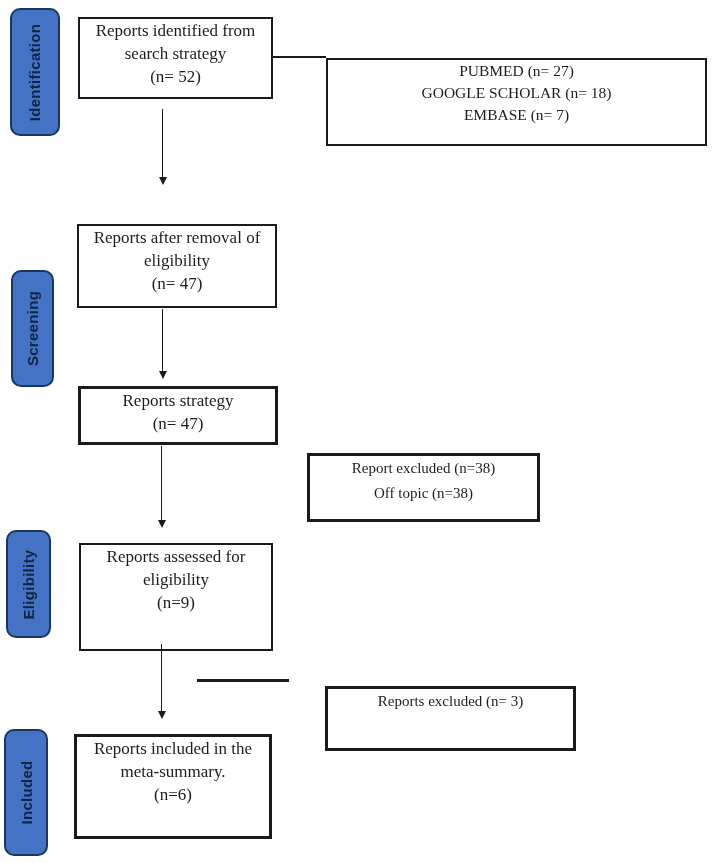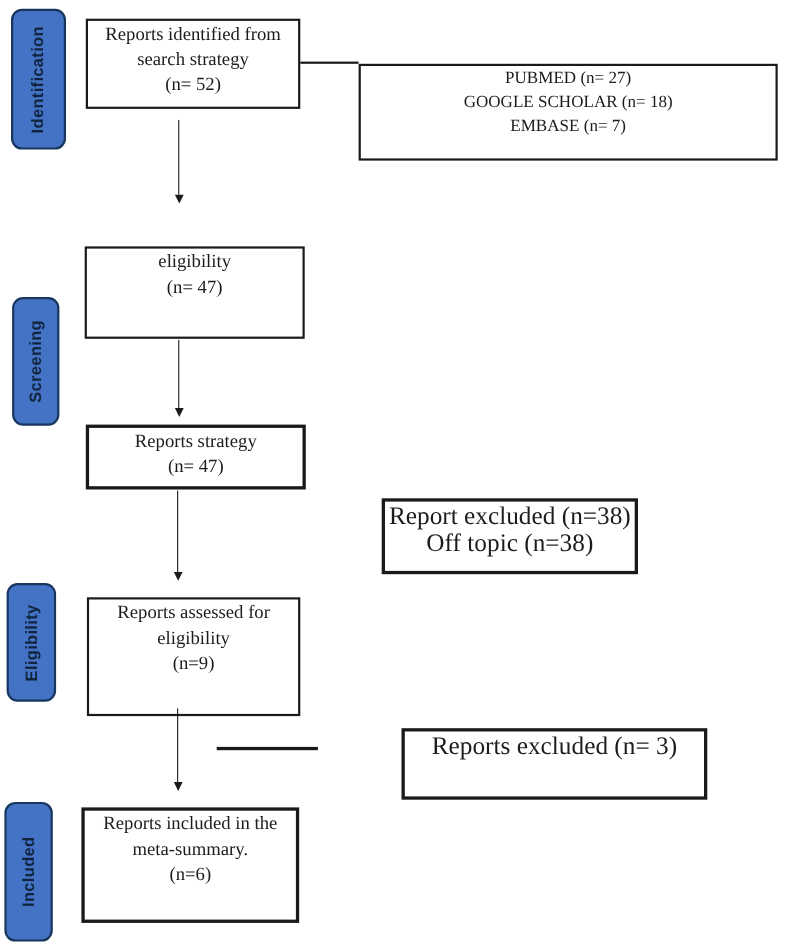--- a/index.html
+++ b/index.html
@@ -36,21 +36,21 @@
     box-sizing:border-box;
     display:flex; flex-direction:column;
     align-items:center; justify-content:flex-start;
     text-align:center;
     color:var(--text-color,#1c1c1c);
     font-size:17px;
     line-height:23px;
   }
   .fbox.thick { border-width:3px; }
   .fbox.small-text { font-size:15.5px; line-height:22px; }
-  .fbox.side-text { font-size:23px; line-height:25px;margin-left:40px; }
+  .fbox.side-text { font-size:15px; line-height:25px; }
   
   .hline {
     position:absolute;
     background:var(--line-color,#1a1a1a);
   }
   
   .varrow {
     position:absolute;
     width:9px;
     display:flex; flex-direction:column; align-items:center;
@@ -97,20 +97,21 @@
     <div>GOOGLE SCHOLAR (n= 18)</div>
     <div>EMBASE (n= 7)</div>
   </div>
 
   <div class="varrow" style="left:158px; top:109px; height:76px;">
     <div class="stem"></div>
     <div class="head"></div>
   </div>
 
   <div class="fbox" style="left:77px; top:224px; width:200px; height:84px;">
+    <div>Reports after removal of</div>
     <div>eligibility</div>
     <div>(n= 47)</div>
   </div>
 
   <div class="varrow" style="left:158px; top:309px; height:70px;">
     <div class="stem"></div>
     <div class="head"></div>
   </div>
 
   <div class="fbox thick" style="left:78px; top:386px; width:200px; height:59px;">
@@ -134,21 +135,21 @@
     <div>(n=9)</div>
   </div>
 
   <div class="varrow" style="left:157px; top:644px; height:75px;">
     <div class="stem"></div>
     <div class="head"></div>
   </div>
 
   <div class="hline" style="left:197px; top:679px; width:92px; height:2.5px;"></div>
 
-  <div class="fbox thick side-text" style="left:325px; top:662px; width:278px; height:65px;gap:20px;">
+  <div class="fbox thick side-text" style="left:325px; top:686px; width:251px; height:65px;gap:20px;">
     <div>Reports excluded (n= 3)</div>
   </div>
 
   <div class="fbox thick" style="left:74px; top:734px; width:198px; height:105px;">
     <div>Reports included in the</div>
     <div>meta-summary.</div>
     <div>(n=6)</div>
   </div>
 
 </div>

